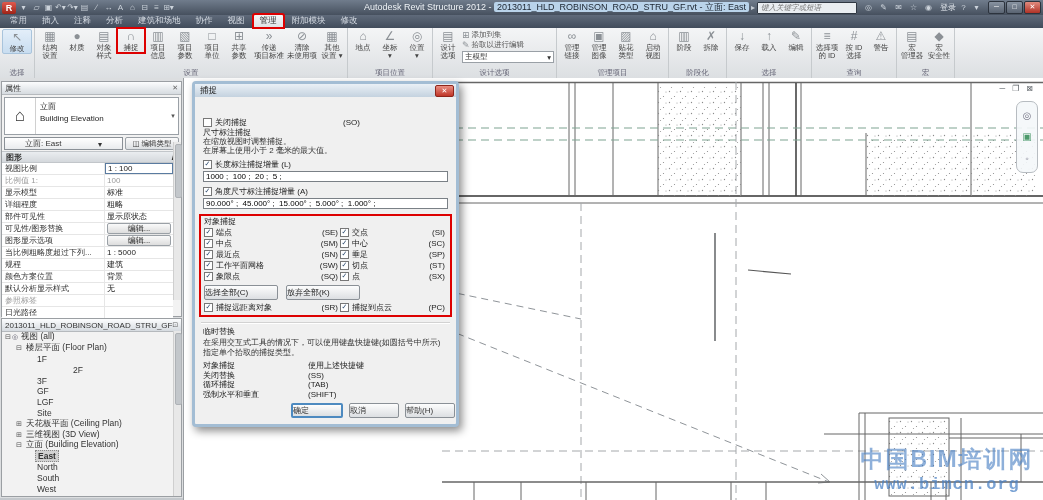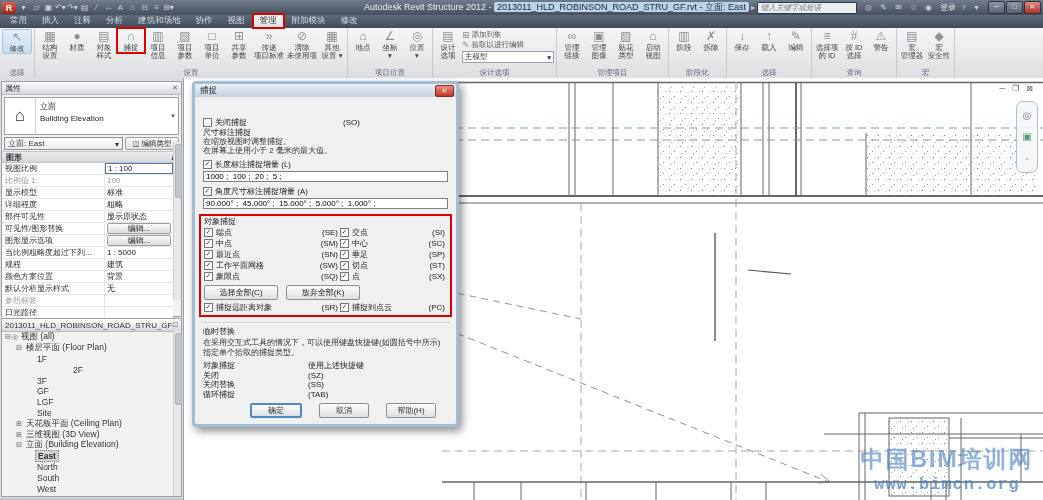--- a/index.html
+++ b/index.html
@@ -53,21 +53,21 @@
   .panel{position:absolute;left:1px;right:1px;background:#f2f2f2;border:1px solid #9b9fa3}
   .ptitle{height:12px;background:linear-gradient(#fcfdfe,#d6dbe0);border-bottom:1px solid #b5b9bd;
           display:flex;justify-content:space-between;align-items:center;padding:0 3px;font-size:8px;color:#333}
   .pclose{font-size:7px;color:#666}
   .typesel{display:flex;margin:2px;border:1px solid #9aa0a6;background:#fff;height:36px}
   .house{width:30px;border-right:1px solid #d0d0d0;display:flex;align-items:center;justify-content:center;font-size:17px;color:#333}
   .tstext{flex:1;font-size:8px;padding:3px 4px;line-height:1.45;color:#222}
   .tsarr{width:10px;display:flex;align-items:center;justify-content:center;color:#555;font-size:7px}
   .selrow{display:flex;margin:1px 2px;gap:2px;height:13px}
   .vselect{flex:1;border:1px solid #8a9096;background:linear-gradient(#fff,#e9ebed);display:flex;
-           justify-content:space-between;align-items:flex-end;font-size:8px;padding:0 3px}
+           justify-content:space-between;align-items:flex-end;font-size:8px;padding:0 20px}
   .etbtn{width:52px;border:1px solid #9aa0a6;background:linear-gradient(#fbfbfb,#dcdfe2);display:flex;
          align-items:center;justify-content:center;gap:2px;font-size:7.5px;border-radius:2px}
   .sechead{height:10px;margin-top:1px;background:linear-gradient(#eaedf0,#d4d8dc);border-top:1px solid #c2c6ca;
            border-bottom:1px solid #c2c6ca;font-size:8px;font-weight:bold;display:flex;
            justify-content:space-between;align-items:center;padding:0 4px}
   .prows{position:relative;margin-right:8px}
   .prow{display:flex;height:11px;line-height:11px;font-size:8px;background:#fff;border-bottom:1px solid #e6e6e6}
   .pl{width:96px;padding:0 3px;border-right:1px solid #e6e6e6;white-space:nowrap;overflow:hidden;color:#333}
   .pv{flex:1;padding:0 2px;white-space:nowrap;overflow:hidden;color:#222}
   .prow.grayrow .pv,.prow.grayrow .pl{color:#9a9a9a}
@@ -120,26 +120,26 @@
           font-size:8px;padding:0 2px;font-family:inherit;margin-top:1px}
   .redbox{border:2px solid #dd0000;margin:5px -4px 0;padding:1px 3px 2px}
   .srow{display:flex;height:11px;align-items:center}
   .scell{display:flex;align-items:center;gap:3px}
   .scell.c1{width:136px}
   .scell:not(.c1){flex:1}
   .slbl{white-space:nowrap}
   .skey{margin-left:auto;padding-right:2px}
   .btnrow2{display:flex;gap:8px;margin:3px 0 2px}
   .dbtn{display:inline-block;border:1px solid #8a9096;border-radius:2px;background:linear-gradient(#fdfdfd,#dcdfe2);
-        text-align:center;font-size:8px;padding:1px 0}
+        font-size:8px;padding:1px 0}
   .dbtn.w{width:72px}
   .dsep{border-top:1px solid #d2d2d2;border-bottom:1px solid #fff;margin:5px -2px 3px}
   .trow2{display:flex;height:9.5px;line-height:9.5px}
   .tl{width:105px}
-  .dfoot{position:absolute;left:0;right:0;bottom:6px;display:flex;justify-content:flex-end;gap:17px;padding-right:20px}
+  .dfoot{position:absolute;left:0;right:0;bottom:6px;display:flex;justify-content:flex-end;gap:6px;padding-right:1px}
   .dfoot .dbtn{width:48px}
   .dbtn.primary{border:2px solid #4d8ac0;padding:0}
 </style>
 </head>
 <body>
 
 <div class="titlebar">
   <span class="rlogo">R</span>
   <span class="qi">▾</span>
   <span class="qat">
@@ -616,30 +616,30 @@
         <div class="dsep"></div>
         <div class="dhdr">临时替换</div>
         <div class="dtxt wrap">在采用交互式工具的情况下，可以使用键盘快捷键(如圆括号中所示)指定单个拾取的捕捉类型。</div>
         <div class="mt">
 
         <div class="trow2">
               <span class="tl">对象捕捉</span>
               <span class="tv">使用上述快捷键</span>
             </div>
             <div class="trow2">
-              <span class="tl">关闭</span>
-              <span class="tv">(SZ)</span>
-            </div>
-            <div class="trow2">
               <span class="tl">关闭替换</span>
               <span class="tv">(SS)</span>
             </div>
             <div class="trow2">
               <span class="tl">循环捕捉</span>
               <span class="tv">(TAB)</span>
+            </div>
+            <div class="trow2">
+              <span class="tl">强制水平和垂直</span>
+              <span class="tv">(SHIFT)</span>
             </div>
           </div>
       </div>
       <div class="dfoot">
 
       <span class="dbtn primary">确定</span>
           <span class="dbtn">取消</span>
           <span class="dbtn">帮助(H)</span>
         </div>
     </div>

